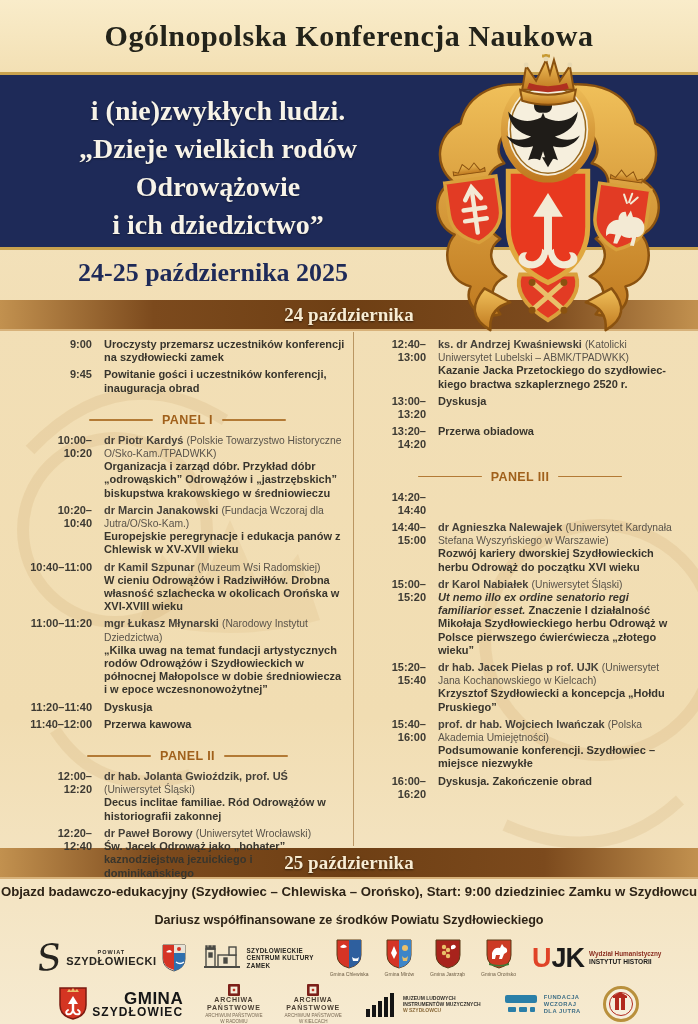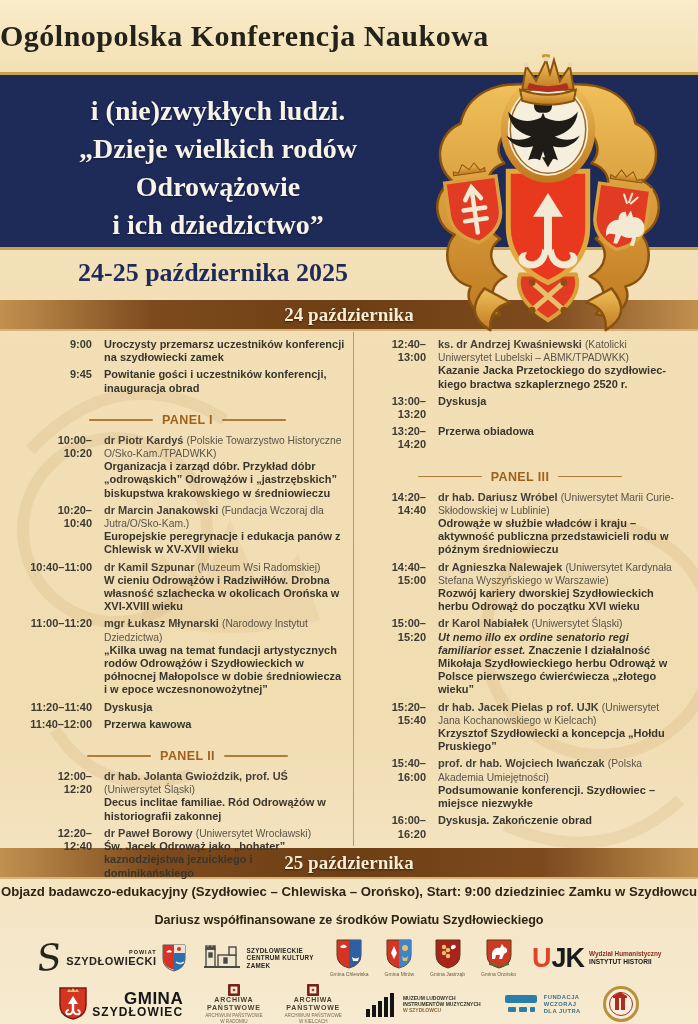--- a/index.html
+++ b/index.html
@@ -1,21 +1,21 @@
 <!DOCTYPE html>
 <html><head>
 <meta charset="utf-8">
 <style>
   html,body{margin:0;padding:0;}
   .poster{position:relative;width:698px;height:1024px;overflow:hidden;
     background:linear-gradient(180deg,#f6e8c6 0%,#f2dfb6 30%,#f1ddb2 70%,#f6ead0 100%);
     font-family:"Liberation Sans",sans-serif;color:#3b372f;}
   
   .top-band{position:absolute;top:0;left:0;right:0;height:72px;
-    background:linear-gradient(180deg,#f9ecca,#f3e0b4);display:flex;align-items:center;}
+    background:linear-gradient(180deg,#f9ecca,#f3e0b4);display:flex;align-items:center;justify-content:center;}
   .top-band h1{margin:0;font-family:"Liberation Serif",serif;font-weight:700;font-size:30px;color:#23231a;letter-spacing:.5px;}
   
   .navy-band{position:absolute;top:72px;left:0;right:0;height:172px;background:#1e2a58;
     border-top:3px solid #c9a24e;border-bottom:3px solid #c9a24e;}
   .quote{position:absolute;top:92px;left:0;width:436px;text-align:center;color:#f7f3e8;
     font-family:"Liberation Serif",serif;font-weight:700;font-size:28px;line-height:38px;text-shadow:0 1px 2px rgba(0,0,0,.4);}
   .date-line{position:absolute;top:258px;left:78px;font-family:"Liberation Serif",serif;font-weight:700;font-size:26px;color:#1e2a58;}
   
   .ribbon{position:absolute;left:0;right:0;height:29px;display:flex;align-items:center;justify-content:center;
     background:linear-gradient(90deg,#c2914f 0%,#7c4a1d 22%,#6e3f14 50%,#7c4a1d 78%,#c2914f 100%);
@@ -294,27 +294,20 @@
         </div>
 
         <div class="panel-head">
           <span class="pline"></span>
           <span>PANEL III</span>
           <span class="pline"></span>
         </div>
 
         <div class="row">
           <div class="time">14:20–14:40</div>
-          <div class="body">
-            <span class="speaker">dr hab. Dariusz Wróbel</span>
-            <span class="affil">(Uniwersytet Marii Curie-Skłodowskiej w Lublinie)</span>
-            <div class="title">
-              <span>Odrowąże w służbie władców i kraju – aktywność publiczna przedstawicieli rodu w późnym średniowieczu</span>
-            </div>
-          </div>
         </div>
 
         <div class="row">
           <div class="time">14:40–15:00</div>
           <div class="body">
             <span class="speaker">dr Agnieszka Nalewajek</span>
             <span class="affil">(Uniwersytet Kardynała Stefana Wyszyńskiego w Warszawie)</span>
             <div class="title">
               <span>Rozwój kariery dworskiej Szydłowieckich herbu Odrowąż do początku XVI wieku</span>
             </div>
@@ -365,21 +358,21 @@
   <div class="ribbon ribbon2">
     <span>25 października</span>
   </div>
 
   <div class="trip-line">Objazd badawczo-edukacyjny (Szydłowiec – Chlewiska – Orońsko), Start: 9:00 dziedziniec Zamku w Szydłowcu</div>
   <div class="funding-line">Dariusz współfinansowane ze środków Powiatu Szydłowieckiego</div>
 
   <div class="logos logos1">
     <div class="logo">
       <span class="powiat-s">S</span>
-      <span class="vstack" style="align-items:flex-end;">
+      <span class="vstack" style="align-items:center;">
         <span class="powiat-t1">POWIAT</span>
         <span class="powiat-t2">SZYDŁOWIECKI</span>
       </span>
       <svg width="24" height="28" viewBox="0 0 24 28">
         <path d="M1,1 h22 v14 q0,9 -11,12 q-11,-3 -11,-12 Z" fill="#fff" stroke="#555" stroke-width="1"></path>
         <path d="M1,1 h11 v25 q-11,-3 -11,-12 Z" fill="#d53425"></path>
         <path d="M12,1 h11 v8 h-11 Z" fill="#e8e3d6"></path>
         <path d="M12,9 h11 v6 q0,9 -11,12 Z" fill="#2e6fae"></path>
         <path d="M4,8 q4,-4 6,0 q-3,1 -6,0" fill="#fff"></path>
         <circle cx="17" cy="5" r="2" fill="#d53425"></circle>

